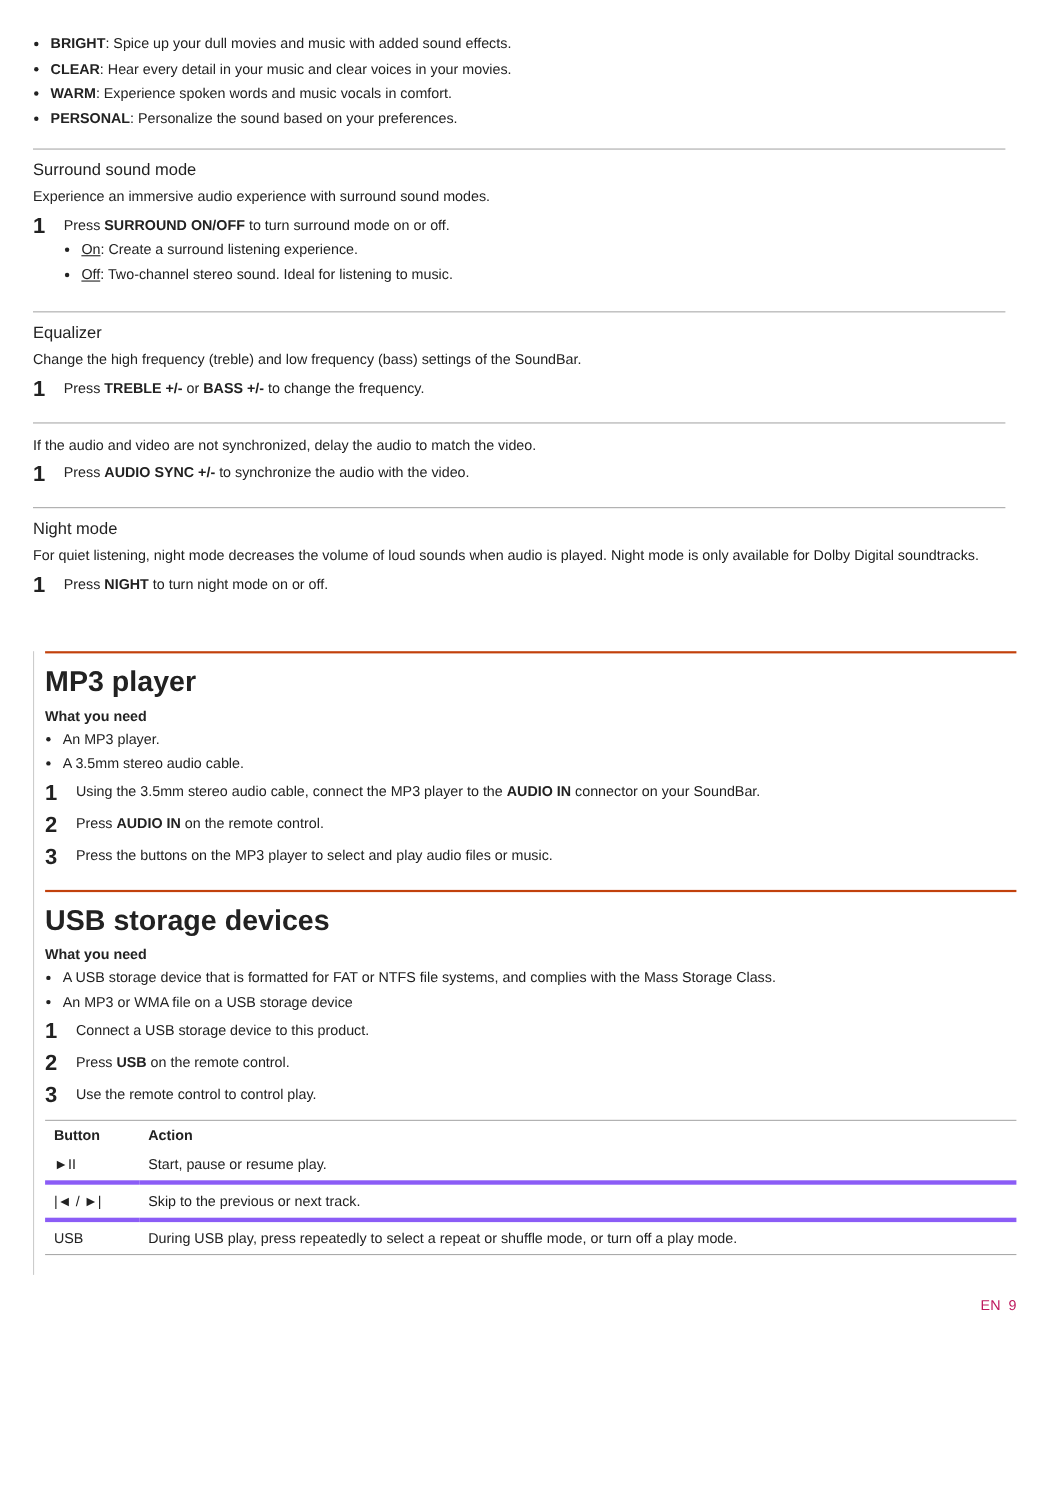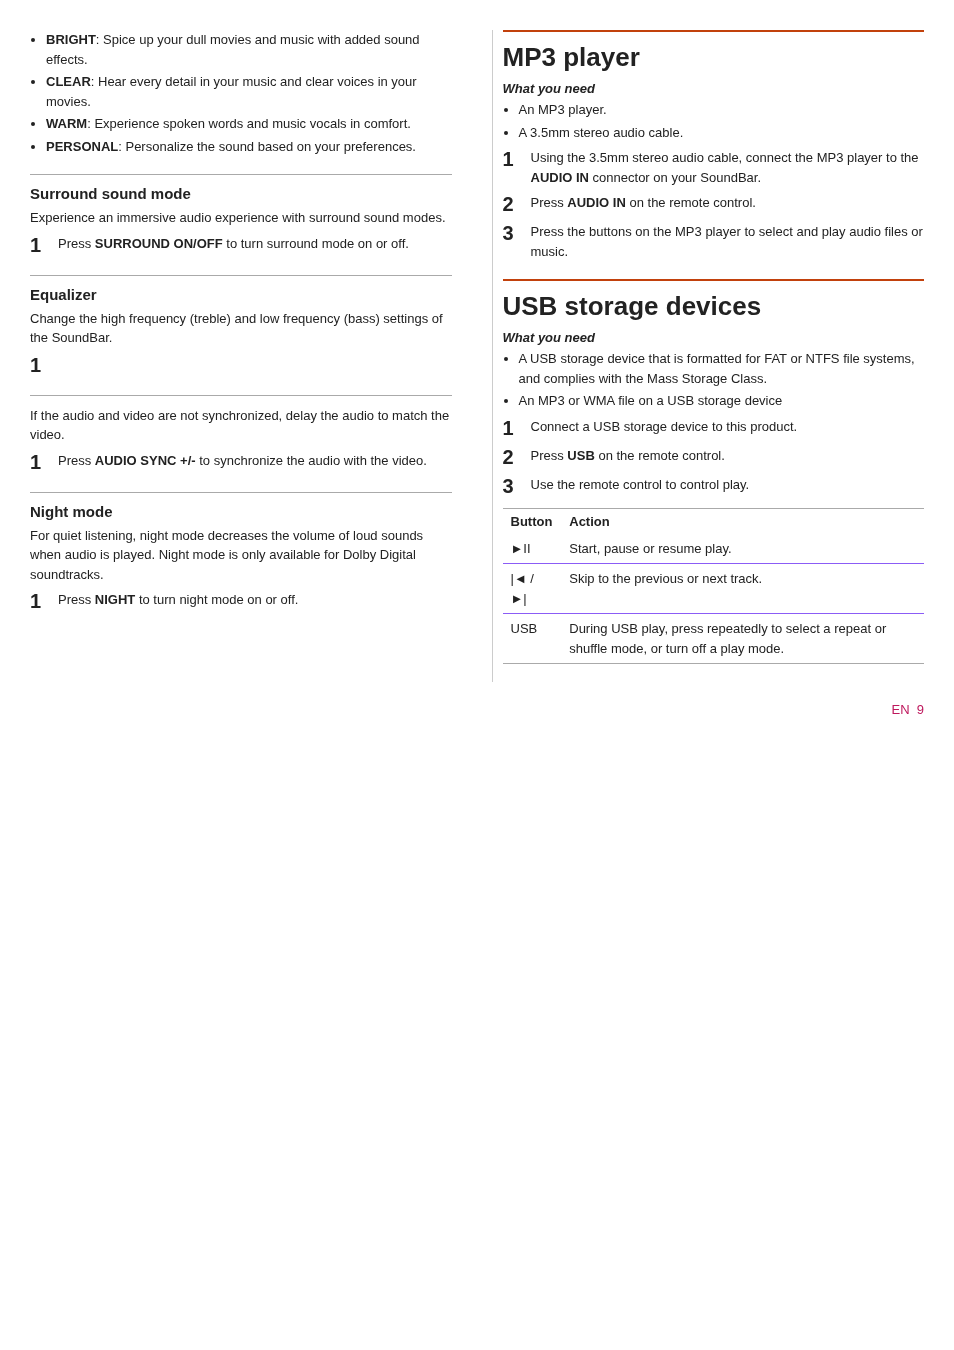--- a/index.html
+++ b/index.html
@@ -7,21 +7,21 @@
       font-family: Arial, Helvetica, sans-serif;
       font-size: 13px;
       color: #222;
       background: #fff;
       width: 954px;
       min-height: 1350px;
       padding: 30px 0;
     }
     .page {
       display: flex;
-      flex-direction: row;
+      flex-direction: column;
       width: 100%;
       padding: 0 30px;
       gap: 30px;
     }
     .left-col {
       flex: 1;
       padding-right: 10px;
     }
     .right-col {
       flex: 1;
@@ -31,35 +31,34 @@
     .section {
       margin-bottom: 18px;
     }
     .section-divider {
       border: none;
       border-top: 1px solid #aaa;
       margin: 16px 0 10px 0;
     }
     .section-title {
       font-size: 15px;
-      font-weight: bold;
+      font-weight: normal;
       margin-bottom: 6px;
     }
     .big-title {
       font-size: 26px;
       font-weight: bold;
       margin-bottom: 8px;
       border-top: 2px solid #c2410c;
       padding-top: 10px;
     }
     .subsection-title {
       font-size: 13px;
       font-weight: bold;
       margin-bottom: 4px;
-      font-style: italic;
     }
     p {
       margin-bottom: 6px;
       line-height: 1.5;
     }
     ul {
       margin-left: 16px;
       margin-bottom: 6px;
     }
     ul li {
@@ -109,21 +108,21 @@
       padding: 5px 8px;
       font-weight: bold;
       font-size: 13px;
     }
     table td {
       padding: 5px 8px;
       vertical-align: top;
       line-height: 1.5;
     }
     table tr {
-      border-bottom: 1px solid #8b5cf6;
+      border-bottom: 4px solid #8b5cf6;
     }
     table tr:last-child {
       border-bottom: none;
     }
     .page-footer {
       display: flex;
       justify-content: flex-end;
       align-items: center;
       padding: 20px 30px 0 30px;
       font-size: 13px;
@@ -151,31 +150,38 @@
 
     <hr class="section-divider">
 
     <div class="section">
       <div class="section-title">Surround sound mode</div>
       <p>Experience an immersive audio experience with surround sound modes.</p>
       <div class="step">
         <span class="step-num">1</span>
         <div class="step-content">
           <span>Press </span><strong>SURROUND ON/OFF</strong><span> to turn surround mode on or off.</span>
+          <ul>
+            <li><span style="text-decoration:underline;">On</span><span>: Create a surround listening experience.</span></li>
+            <li><span style="text-decoration:underline;">Off</span><span>: Two-channel stereo sound. Ideal for listening to music.</span></li>
+          </ul>
         </div>
       </div>
     </div>
 
     <hr class="section-divider">
 
     <div class="section">
       <div class="section-title">Equalizer</div>
       <p>Change the high frequency (treble) and low frequency (bass) settings of the SoundBar.</p>
       <div class="step">
         <span class="step-num">1</span>
+        <div class="step-content">
+          <span>Press </span><strong>TREBLE +/-</strong><span> or </span><strong>BASS +/-</strong><span> to change the frequency.</span>
+        </div>
       </div>
     </div>
 
     <hr class="section-divider">
 
     <div class="section">
       <p>If the audio and video are not synchronized, delay the audio to match the video.</p>
       <div class="step">
         <span class="step-num">1</span>
         <div class="step-content">

